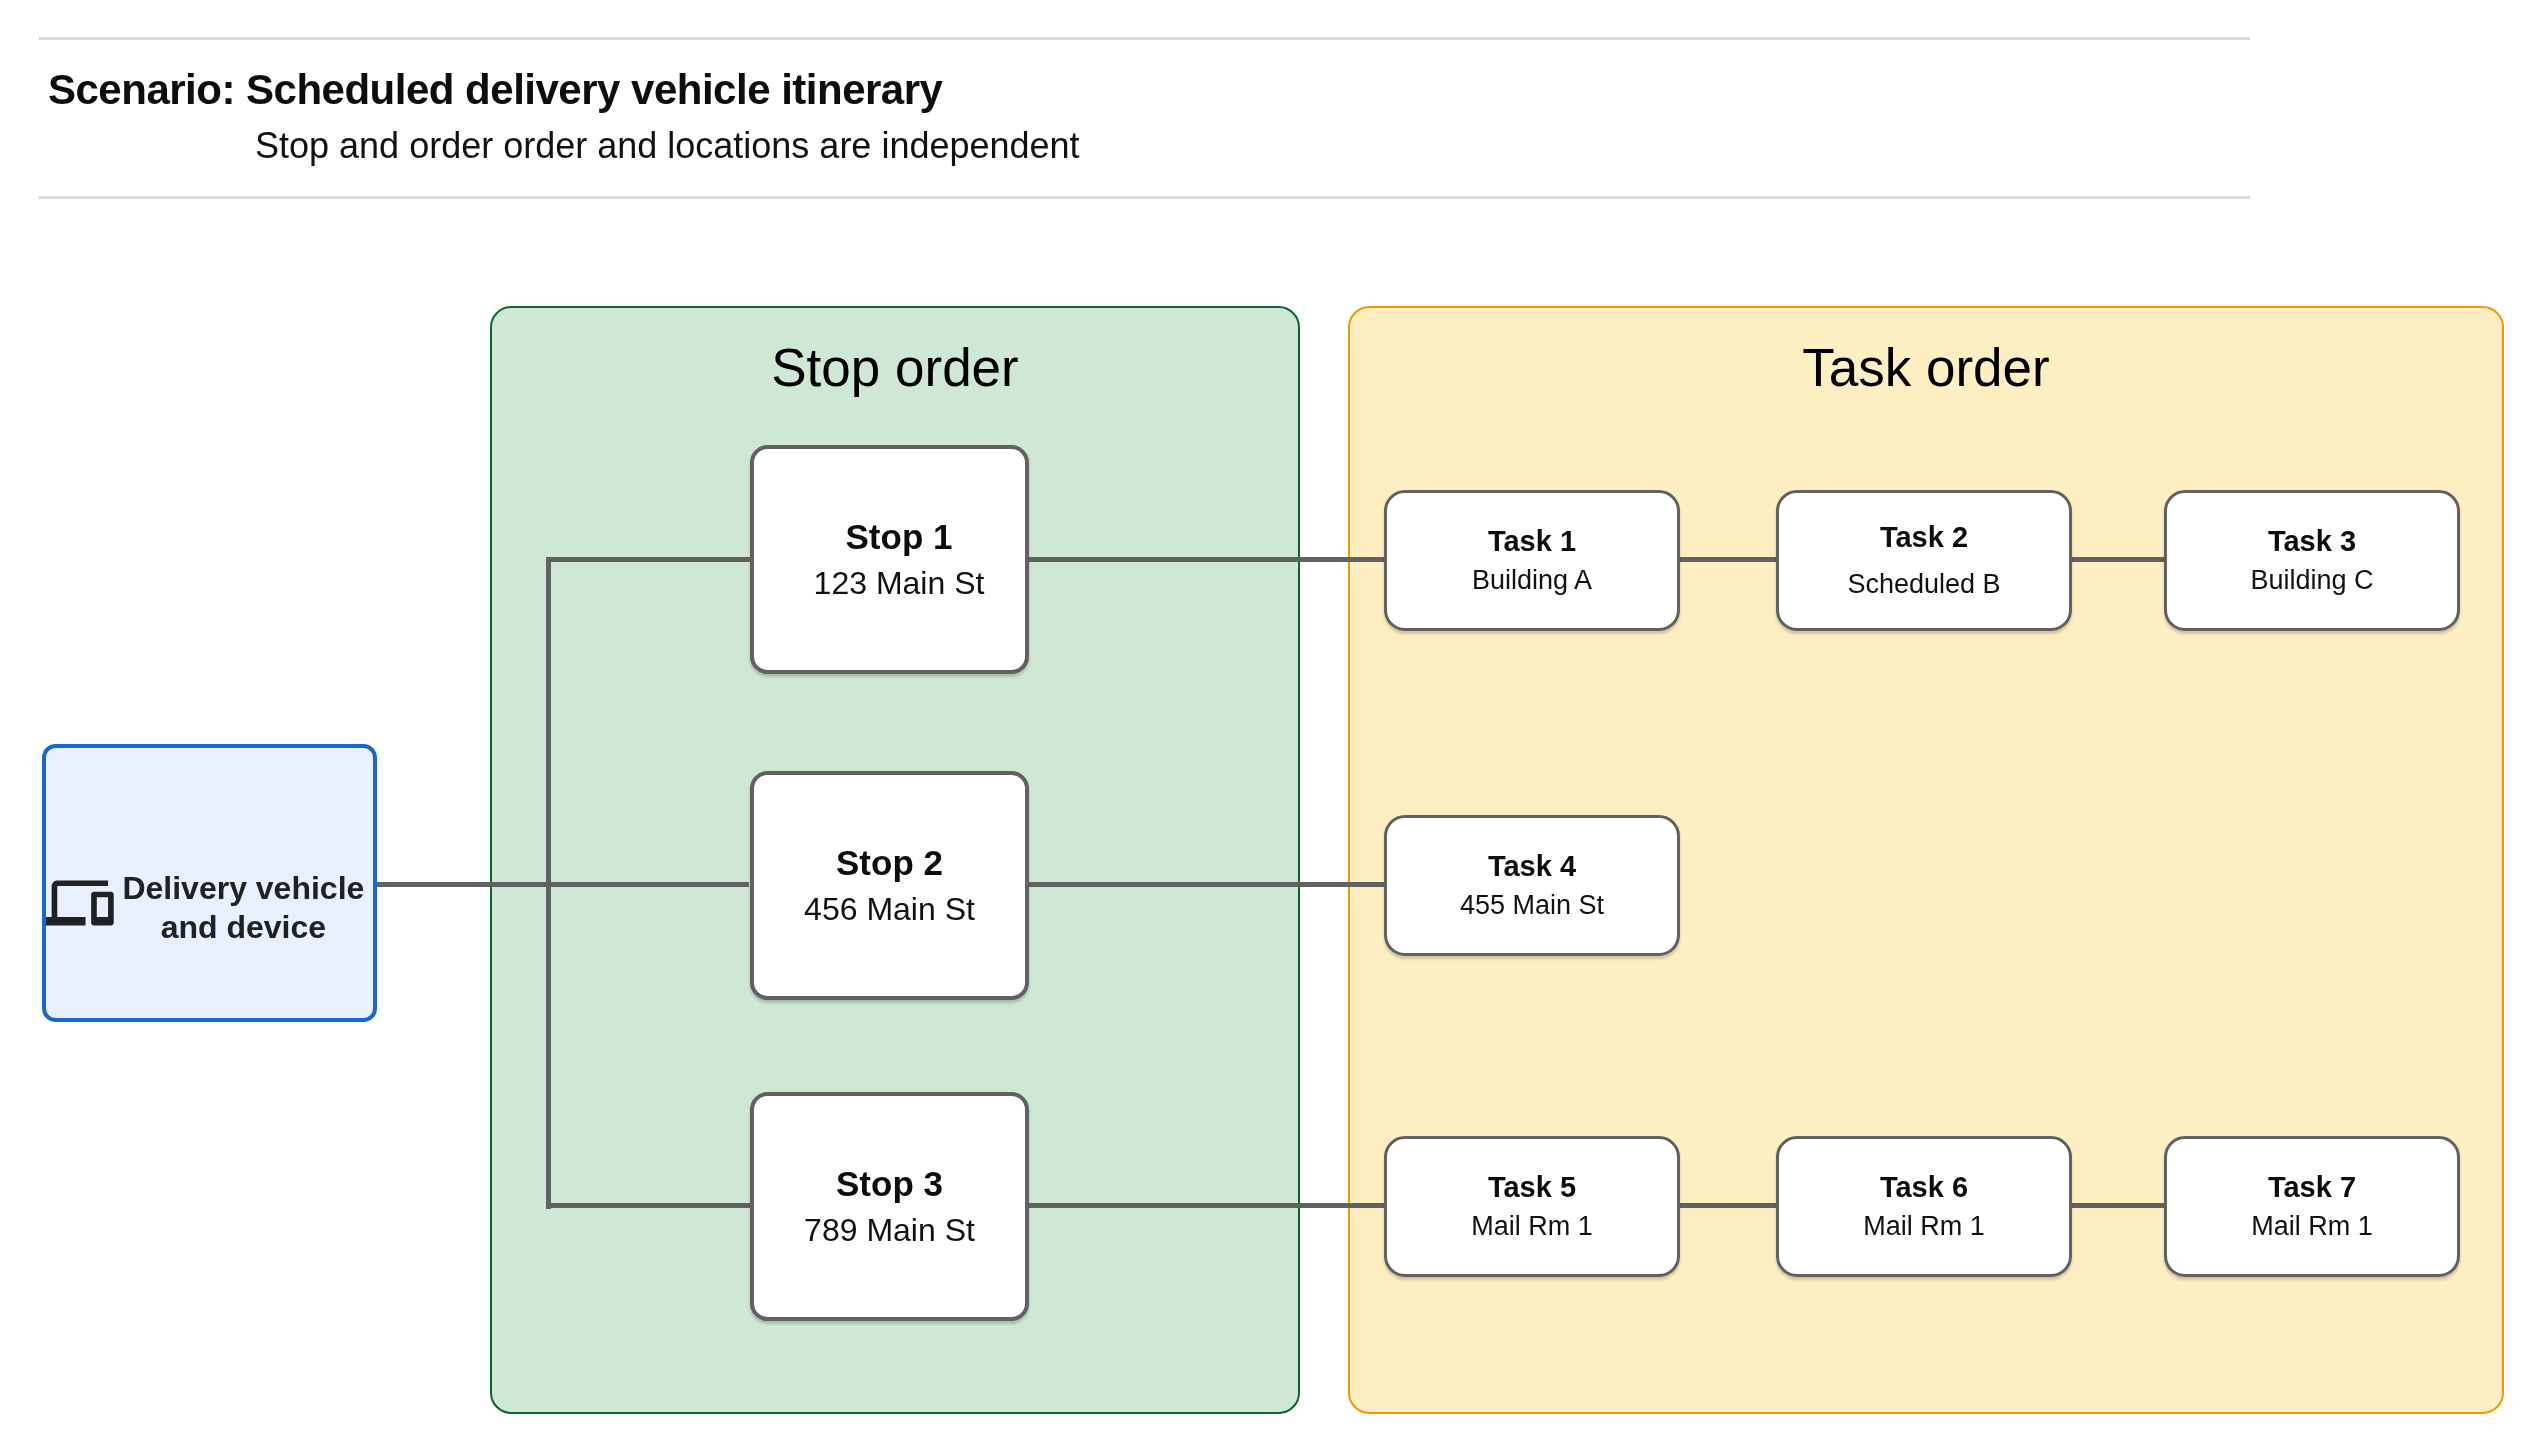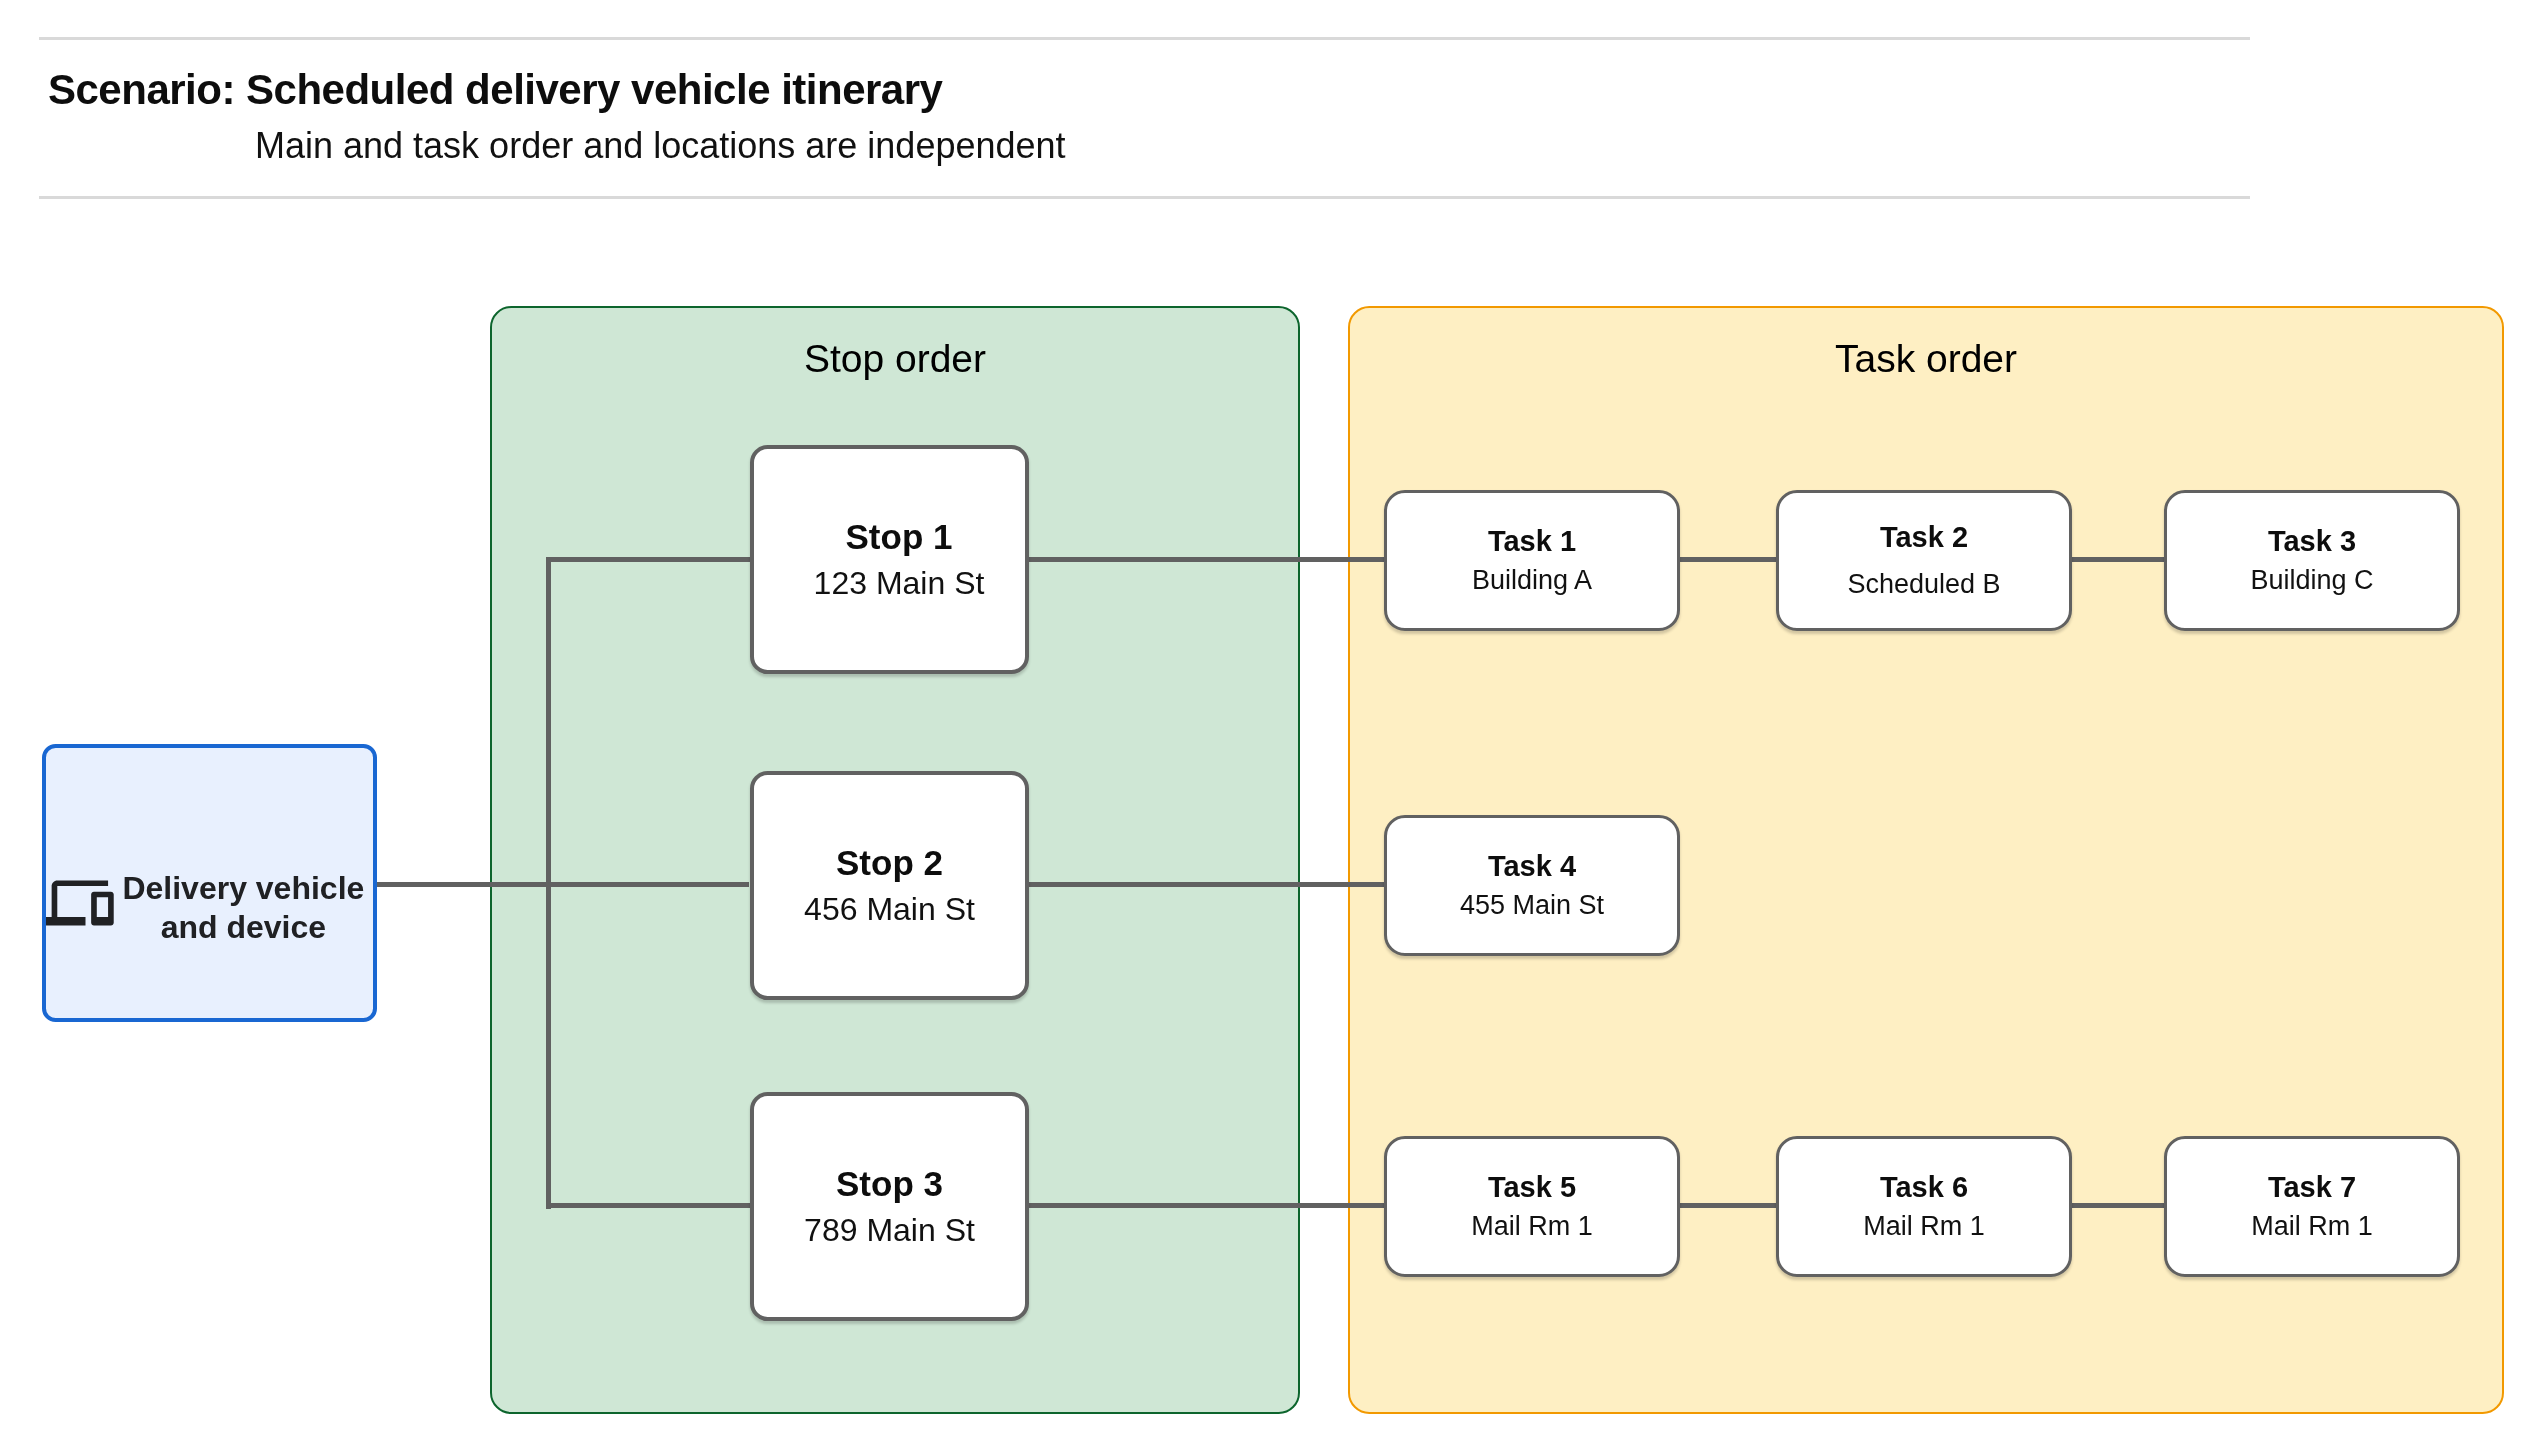--- a/index.html
+++ b/index.html
@@ -23,21 +23,21 @@
     position: absolute; left: 255px; top: 125px;
     font-size: 36px; font-weight: normal; color: #111111; white-space: nowrap;
   }
 
   
   .panel { position: absolute; top: 306px; height: 1108px; border-radius: 21.3px; box-sizing: border-box; }
   .panel-stop  { left: 490px;  width: 810px;  background: #cfe7d5; border: 2.9px solid #0d652d; }
   .panel-task  { left: 1348px; width: 1156px; background: #feefc3; border: 2.9px solid #f29900; }
   .panel-title {
     position: absolute; top: 29px; left: 0; width: 100%;
-    text-align: center; font-size: 39px; font-weight: normal; color: #000000;
+    text-align: center; font-size: 53px; font-weight: normal; color: #000000;
   }
 
   
   .line { position: absolute; background: #616161; }
   .line.h { height: 4.8px; }
   .line.v { width: 4.8px; }
 
   
   .node {
     position: absolute; box-sizing: border-box; background: #ffffff;
@@ -66,21 +66,21 @@
     font-size: 32px; font-weight: bold; line-height: 1.22; color: #202124;
   }
 </style>
 </head>
 <body>
 
 <div class="abs" style="left:0;top:0;width:2538px;height:1288px;">
 
   <div class="rule rule-top"></div>
   <div class="page-title">Scenario: Scheduled delivery vehicle itinerary</div>
-  <div class="page-subtitle">Main and task order and locations are independent</div>
+  <div class="page-subtitle">Stop and order order and locations are independent</div>
   <div class="rule rule-bottom"></div>
 
   <div class="panel panel-stop">
     <div class="panel-title">Stop order</div>
   </div>
   <div class="panel panel-task">
     <div class="panel-title">Task order</div>
   </div>
 
   <div class="line h" style="left:376px;top:882px;width:373px;"></div>

